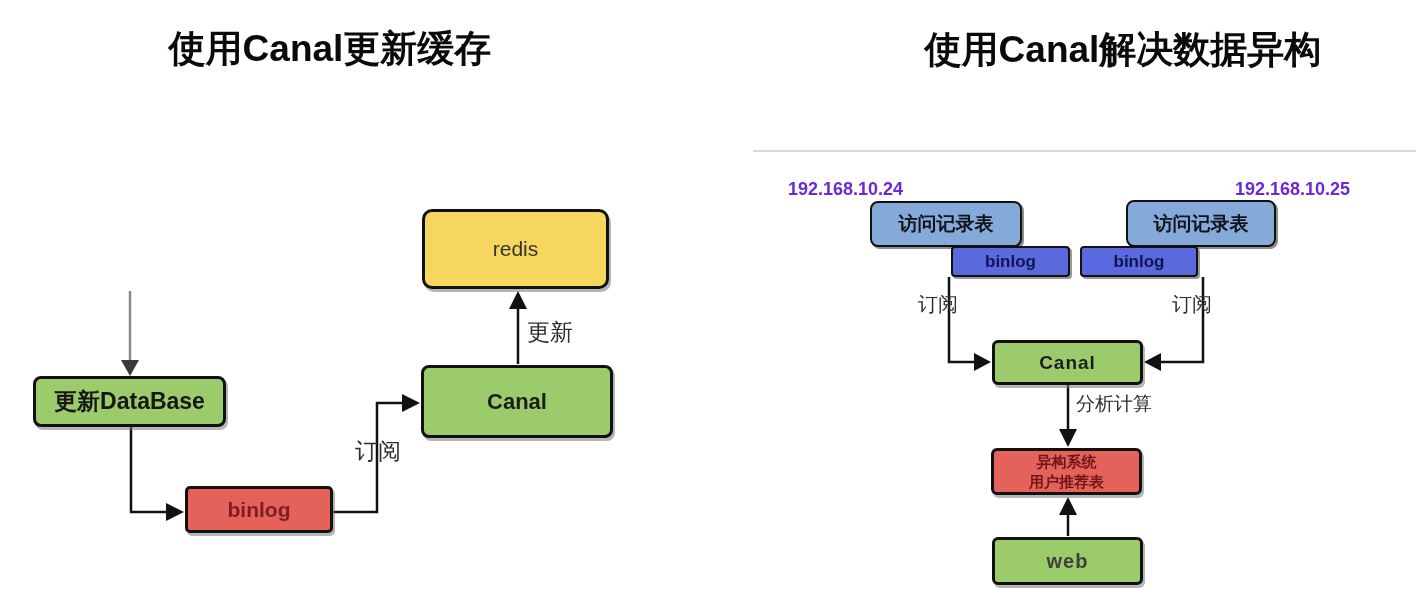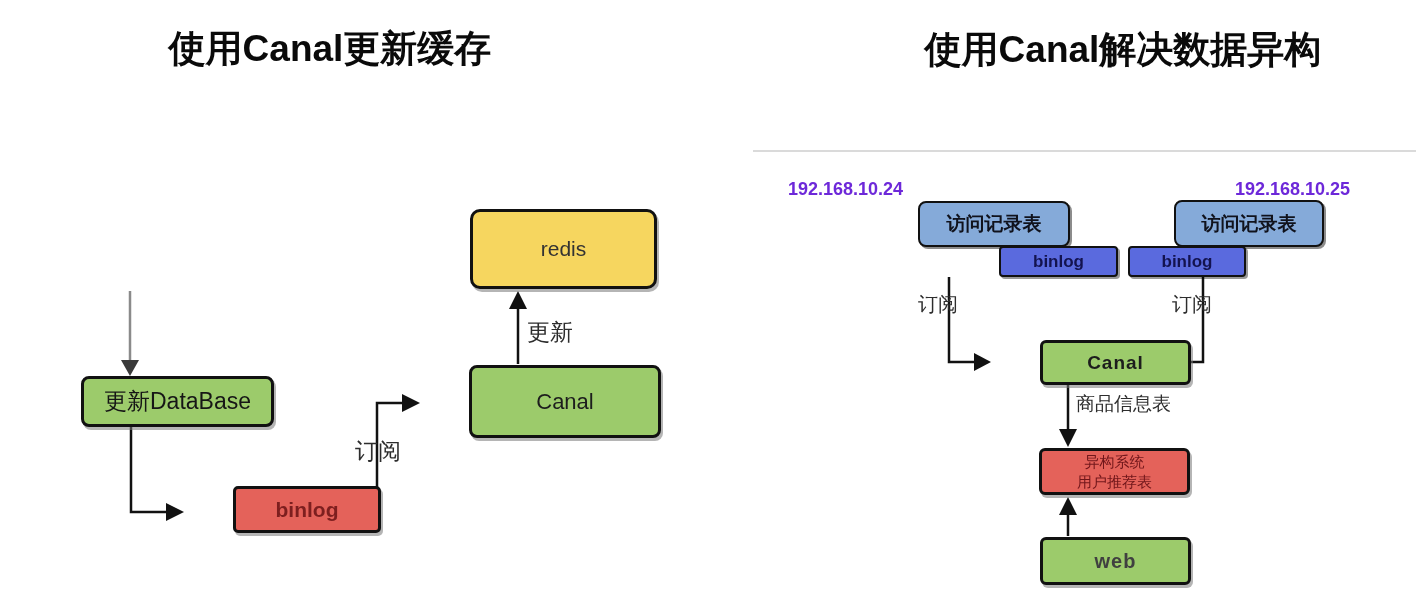--- a/index.html
+++ b/index.html
@@ -27,42 +27,41 @@
   #title-right { left: 863px; top: 25px; width: 520px; }
 
   .node {
     position: absolute;
     border: 3px solid #111111;
     display: flex;
     align-items: center;
     justify-content: center;
     text-align: center;
     box-shadow: 2px 3px 0 rgba(120,120,120,0.55);
-    margin-left: 48px;
   }
   .yellow { background: #F6D65F; }
-  .green  { background: #9CCB6B; }
+  .green  { background: #9CCB6B; font-weight: bold; }
   .red    { background: #E4625A; }
   .lblue  { background: #85AAD9; }
   .indigo { background: #5A6ADE; }
 
   
   #node-business   { left: 35px;  top: 208px; width: 190px; height: 82px; border-radius: 10px; font-size: 22px; color: #222; }
   #node-updatedb   { left: 33px;  top: 376px; width: 193px; height: 51px; border-radius: 8px;  font-size: 23px; color: #161616; }
   #node-binlog-l   { left: 185px; top: 486px; width: 148px; height: 47px; border-radius: 5px;  font-size: 21px; font-weight: 600; color: #7d1f1f; }
   #node-canal-l    { left: 421px; top: 365px; width: 192px; height: 73px; border-radius: 8px;  font-size: 22px; color: #1d1d1d; }
   #node-redis      { left: 422px; top: 209px; width: 187px; height: 80px; border-radius: 10px; font-size: 21px; color: #333; }
 
   
   #node-table-l    { left: 870px;  top: 201px; width: 152px; height: 46px; border-radius: 8px; border-width: 2.5px; font-size: 19px; font-weight: 600; color: #10121c; box-shadow: 2px 2px 0 rgba(0,0,0,0.45); }
   #node-table-r    { left: 1126px; top: 200px; width: 150px; height: 47px; border-radius: 8px; border-width: 2.5px; font-size: 19px; font-weight: 600; color: #10121c; box-shadow: 2px 2px 0 rgba(0,0,0,0.45); }
   #node-binlog-rl  { left: 951px;  top: 246px; width: 119px; height: 31px; border-radius: 4px; border-width: 2.5px; font-size: 17px; font-weight: bold; color: #13134f; box-shadow: 2px 2px 0 rgba(0,0,0,0.4); }
   #node-binlog-rr  { left: 1080px; top: 246px; width: 118px; height: 31px; border-radius: 4px; border-width: 2.5px; font-size: 17px; font-weight: bold; color: #13134f; box-shadow: 2px 2px 0 rgba(0,0,0,0.4); }
   #node-canal-r    { left: 992px;  top: 340px; width: 151px; height: 45px; border-radius: 6px; font-size: 19px; font-weight: 600; letter-spacing: 1px; color: #1d1d1d; }
-  #node-hetero     { left: 991px;  top: 448px; width: 151px; height: 47px; border-radius: 6px; font-size: 15px; font-weight: normal; color: #70161a; line-height: 1.3; flex-direction: column; }
+  #node-hetero     { left: 991px;  top: 448px; width: 151px; height: 47px; border-radius: 6px; font-size: 15px; font-weight: bold; color: #70161a; line-height: 1.3; flex-direction: column; }
   #node-web        { left: 992px;  top: 537px; width: 151px; height: 48px; border-radius: 6px; font-size: 20px; font-weight: 600; letter-spacing: 1px; color: #404040; }
 
   .edge-label {
     position: absolute;
     color: #2d2d2d;
     white-space: nowrap;
     background: transparent;
   }
   #label-subscribe-l  { left: 355px;  top: 436px; font-size: 23px; }
   #label-update       { left: 527px;  top: 317px; font-size: 23px; }
@@ -150,15 +149,15 @@
 
   <div class="node red" id="node-hetero">
     <div>异构系统</div>
     <div>用户推荐表</div>
   </div>
 
   <div class="node green" id="node-web">web</div>
 
   <div class="edge-label" id="label-subscribe-rl">订阅</div>
   <div class="edge-label" id="label-subscribe-rr">订阅</div>
-  <div class="edge-label" id="label-analyze">商品信息表</div>
+  <div class="edge-label" id="label-analyze">分析计算</div>
 
 </div>
 
 </body></html>

